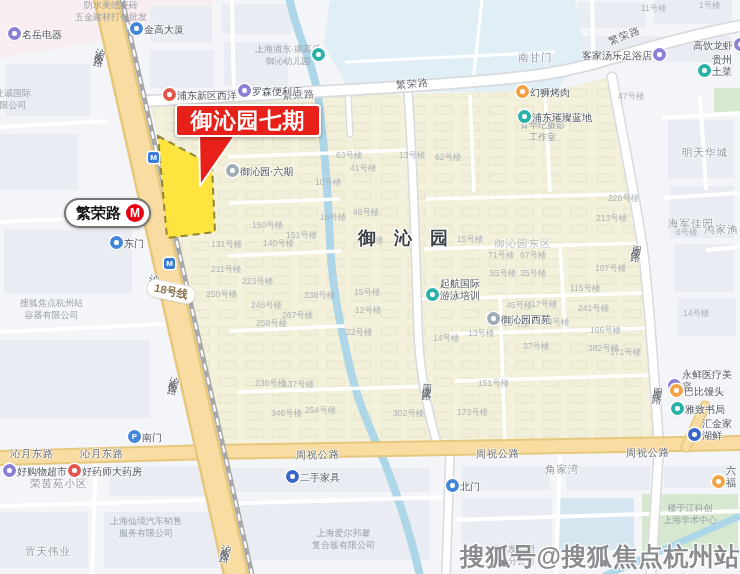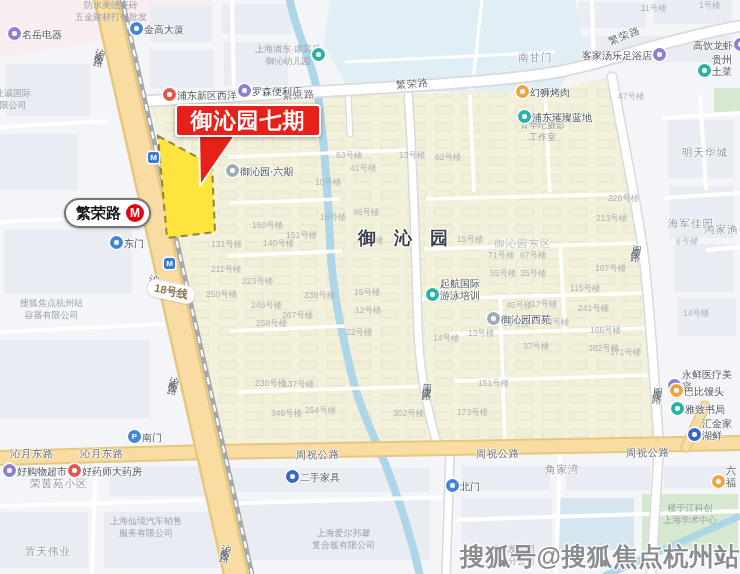--- a/index.html
+++ b/index.html
@@ -215,21 +215,21 @@
       <div class="lbl bldg" style="left: 590px; top: 326px;">166号楼</div>
       <div class="lbl bldg" style="left: 588px; top: 344px;">382号楼</div>
       <div class="lbl bldg" style="left: 610px; top: 348px;">171号楼</div>
       <div class="lbl bldg" style="left: 523px; top: 342px;">37号楼</div>
       <div class="lbl bldg" style="left: 618px; top: 92px;">47号楼</div>
       <div class="lbl bldg" style="left: 641px; top: 4px;">11号楼</div>
       <div class="lbl bldg" style="left: 699px; top: 1px;">1号楼</div>
       <div class="lbl bldg" style="left: 608px; top: 194px;">226号楼</div>
       <div class="lbl bldg" style="left: 596px; top: 214px;">213号楼</div>
       <div class="lbl bldg" style="left: 683px; top: 309px;">14号楼</div>
-      <div class="lbl bldg" style="left: 676px; top: 237px; font-style: italic;">6号楼</div>
+      <div class="lbl bldg" style="left: 676px; top: 228px;">6号楼</div>
       <div class="lbl bldg" style="left: 255px; top: 379px;">238号楼</div>
       <div class="lbl bldg" style="left: 283px; top: 380px;">137号楼</div>
       <div class="lbl bldg" style="left: 271px; top: 409px;">346号楼</div>
       <div class="lbl bldg" style="left: 305px; top: 406px;">254号楼</div>
       <div class="lbl bldg" style="left: 393px; top: 409px;">302号楼</div>
       <div class="lbl bldg" style="left: 457px; top: 408px;">173号楼</div>
       <div class="lbl bldg" style="left: 478px; top: 379px;">151号楼</div>
       <div class="lbl company" style="left: 75px; top: 0px;">
         <div>防水美缝瓷砖</div>
         <div>五金建材打包批发</div>

